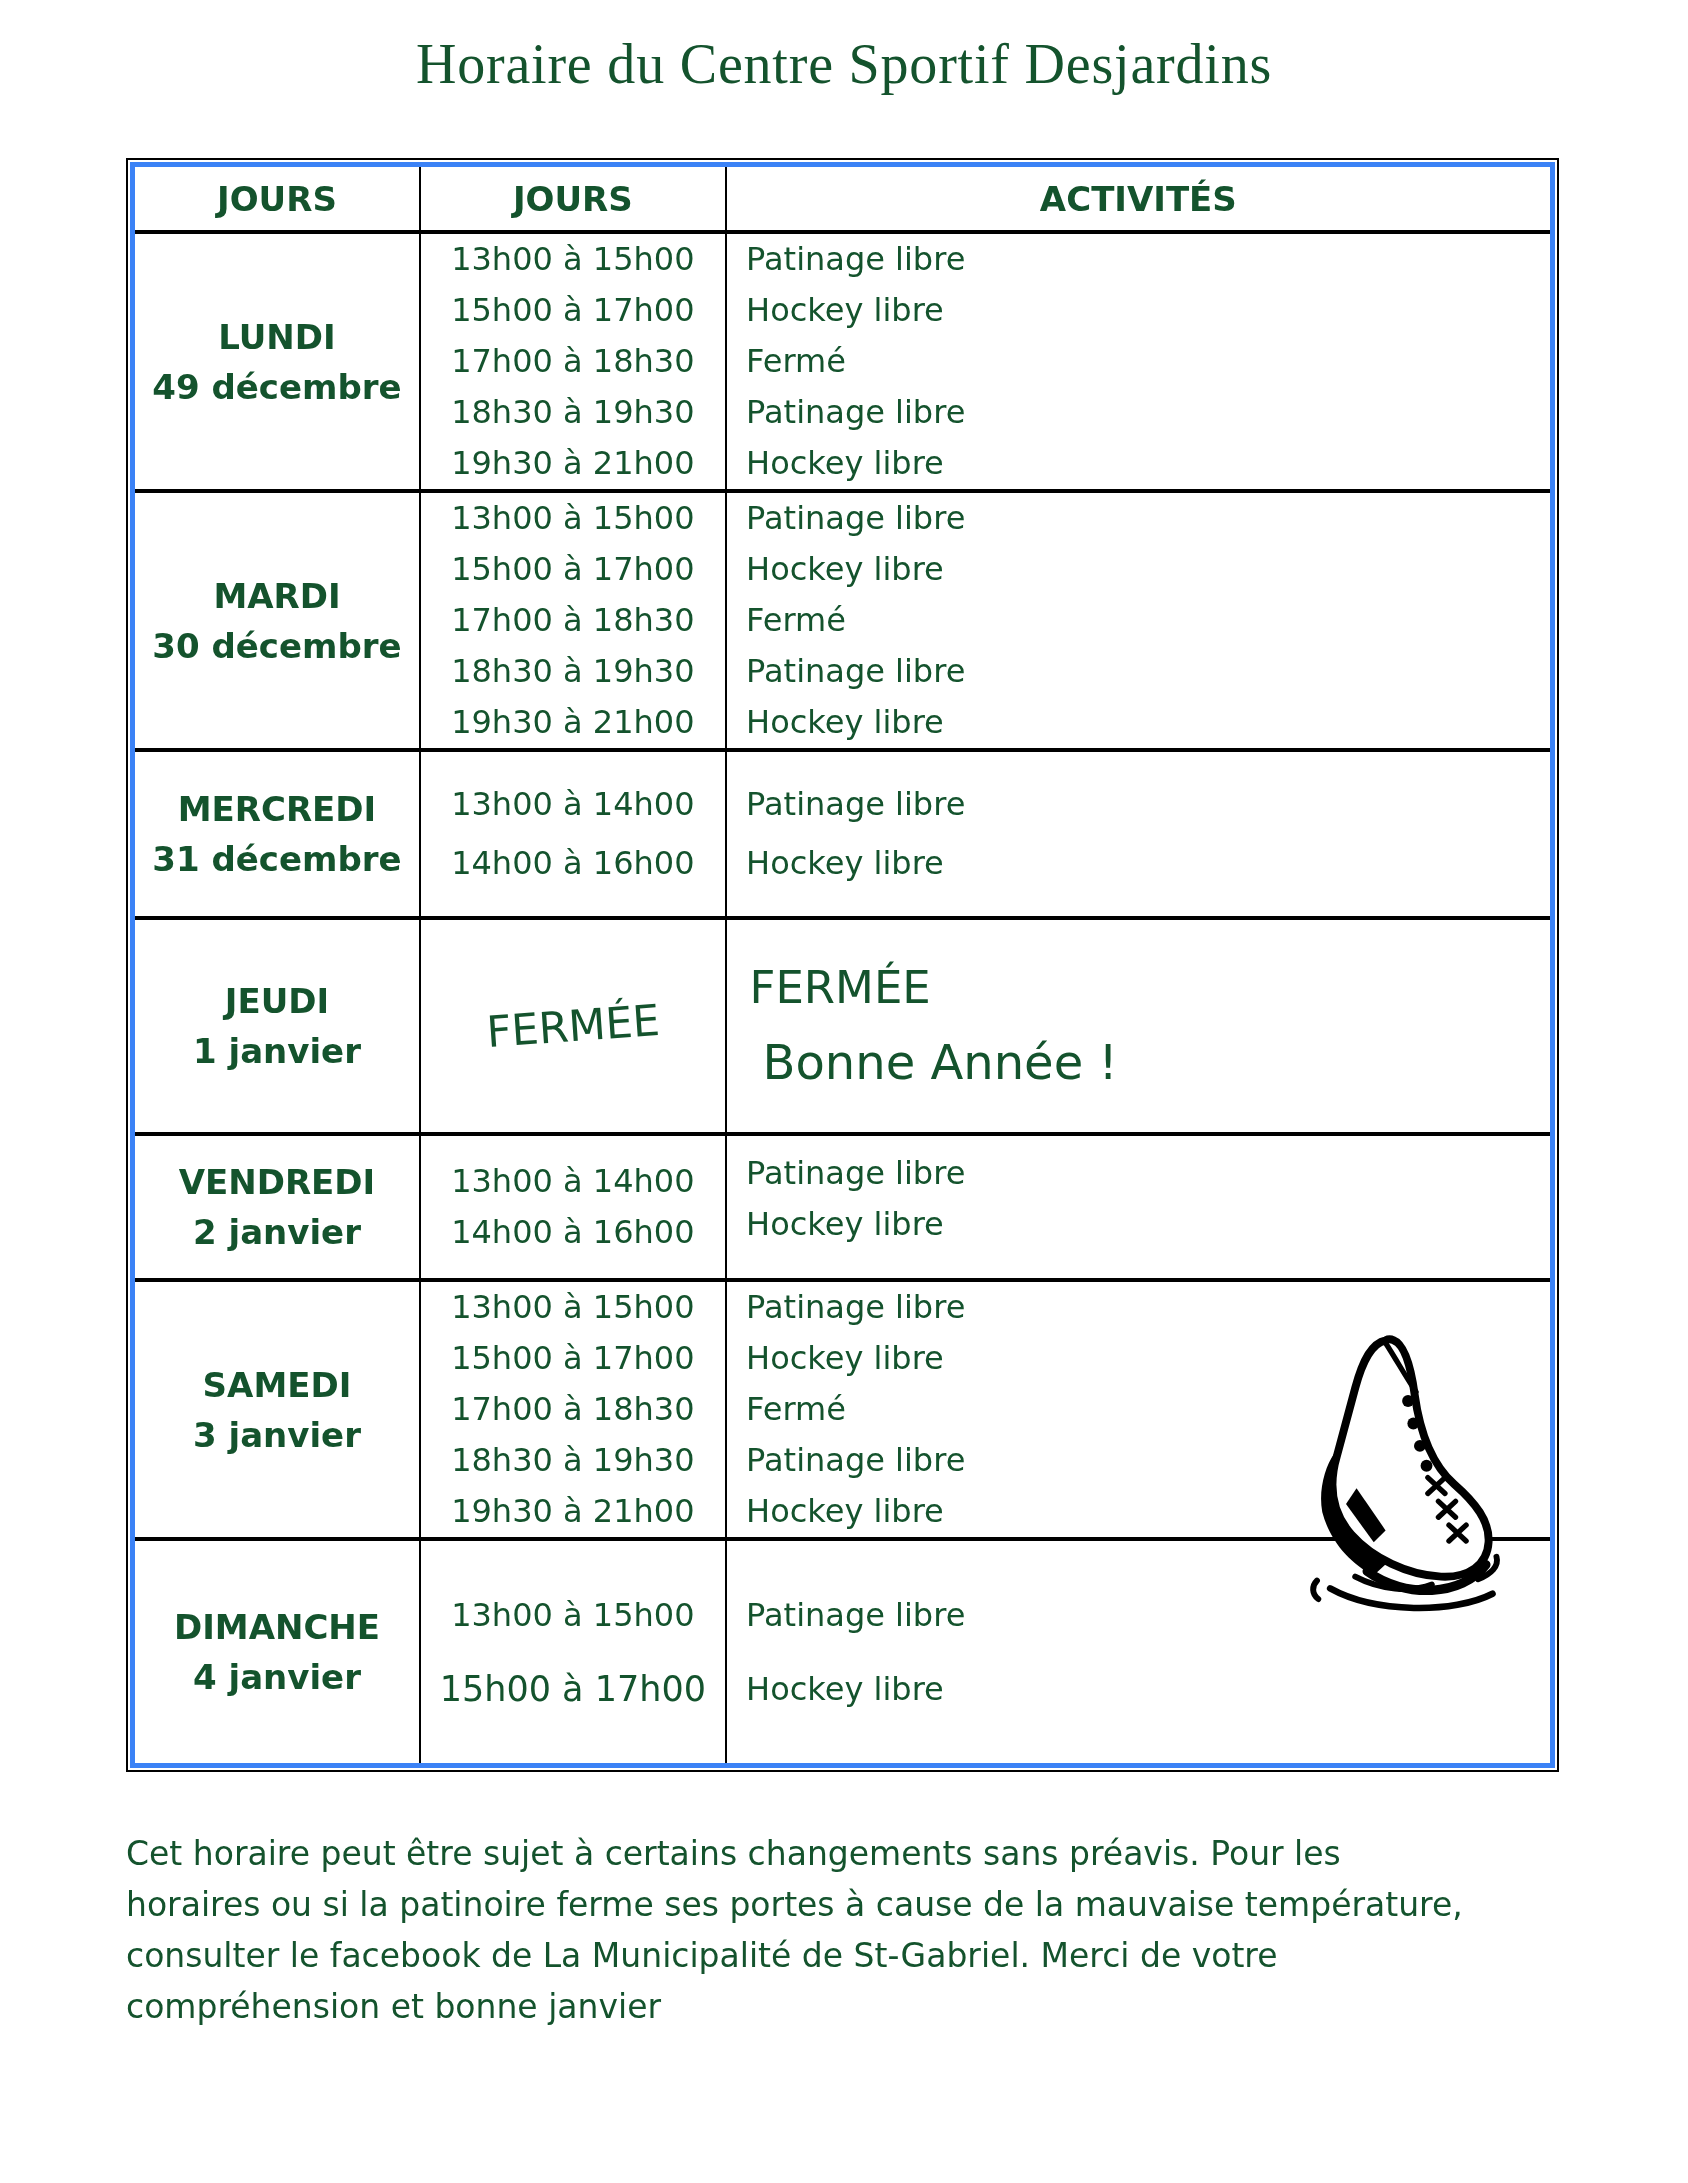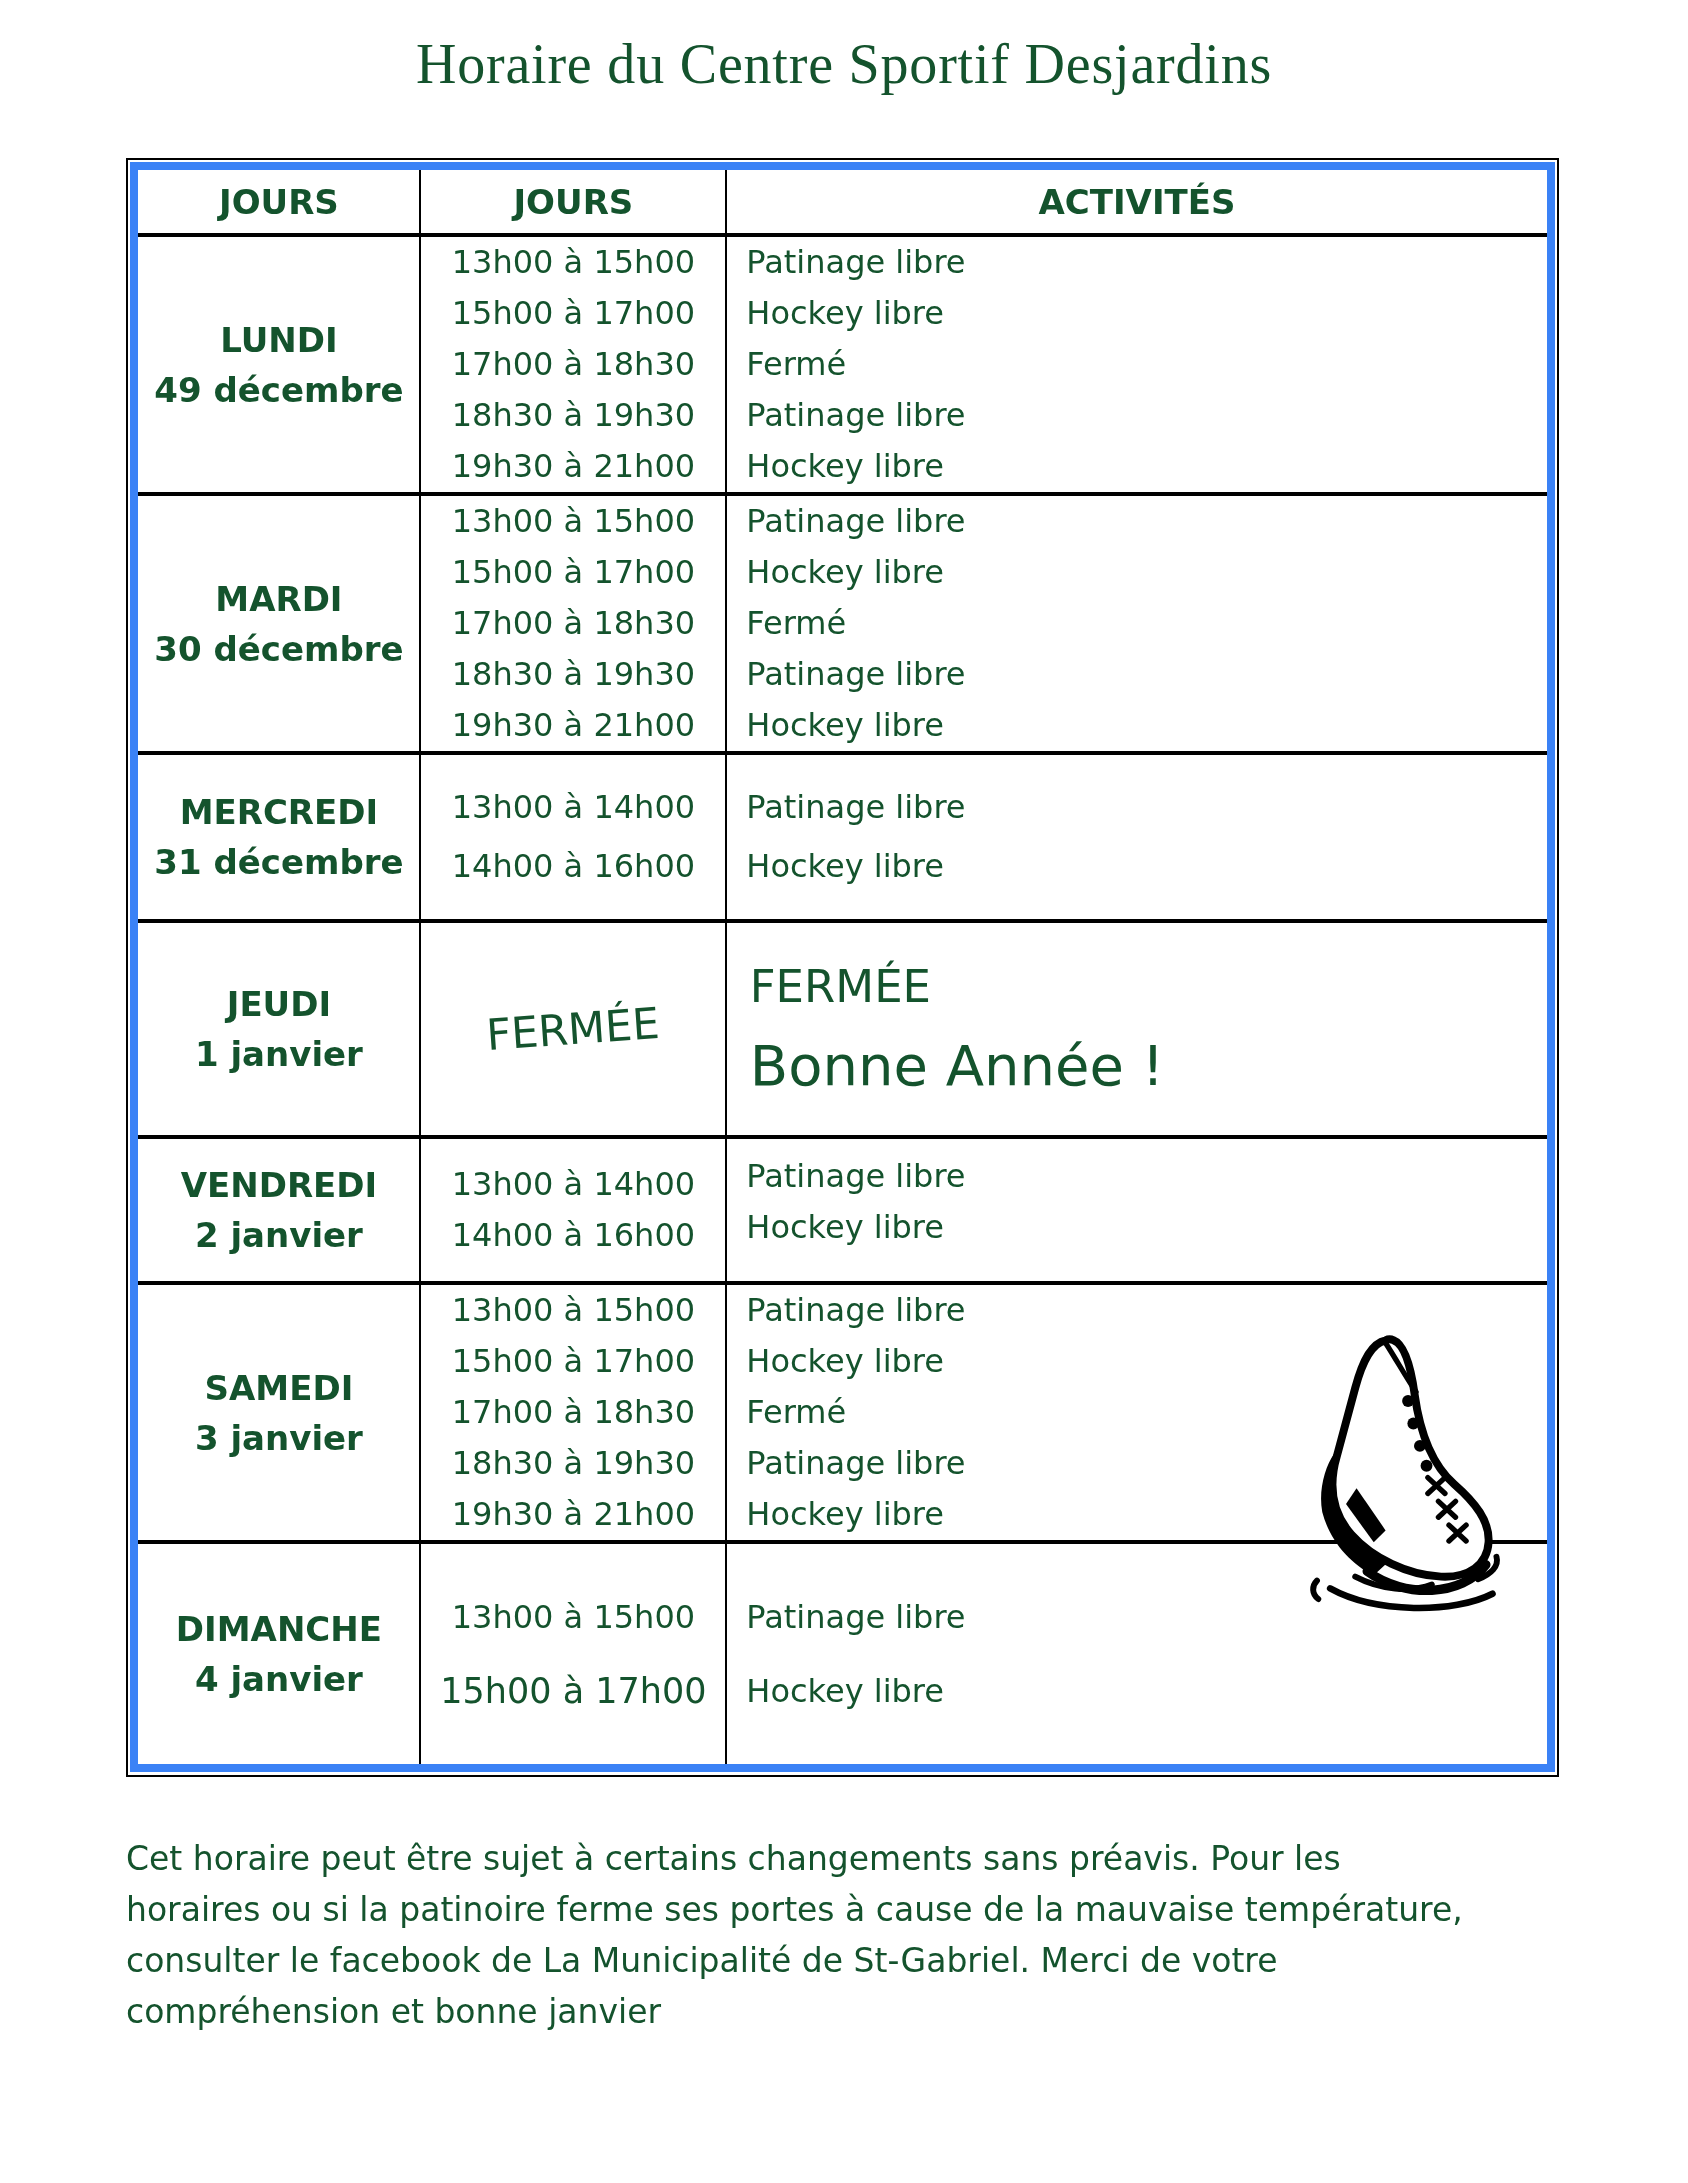--- a/index.html
+++ b/index.html
@@ -27,21 +27,21 @@
     box-sizing:border-box;
     width:1433px;
     margin:62px 0 0 126px;
     border:2.4px solid #000;
     padding:2.4px;
   }
   table.schedule{
     border-collapse:collapse;
     table-layout:fixed;
     width:100%;
-    border:8px solid #3b82f6;
+    border:5px solid #3b82f6;
   }
   col.c-jours{width:20.2%;}
   col.c-heures{width:21.6%;}
   col.c-activites{width:58.2%;}
   th{
     font-size:34px;font-weight:bold;
     height:61px;text-align:center;
     border-bottom:4.8px solid #000;
   }
   th + th, td + td{border-left:2.4px solid #000;}
@@ -58,21 +58,21 @@
   tr.vendredi{height:146px;}
   tr.samedi{height:244px;}
   tr.dimanche{height:226px;}
   tr.mercredi .hour-line,tr.mercredi .activity-line{line-height:59px;}
   tr.dimanche .hour-line,tr.dimanche .activity-line{line-height:74px;}
   tr.dimanche .hour-line:nth-child(2){font-size:35px;}
   tr.vendredi td.col-activites{vertical-align:top;padding-top:11.2px;}
   tr.jeudi .hour-line{font-size:43px;line-height:1.2;transform:rotate(-4deg);}
   tr.jeudi td.col-activites{padding-left:22.4px;}
   tr.jeudi .activity-line:nth-child(1){font-size:45px;line-height:1.15;}
-  tr.jeudi .activity-line:nth-child(2){font-size:56px;line-height:1.15;margin-top:21px;}
+  tr.jeudi .activity-line:nth-child(2){font-size:48px;line-height:1.15;margin-top:21px;margin-left:13px;}
   .footer{
     margin:56px 0 0 126px;
     width:1424px;
     font-size:33px;line-height:51px;
   }
   .skate{
     position:absolute;
     left:1280px;top:1326px;
     width:264px;height:290px;
     pointer-events:none;

